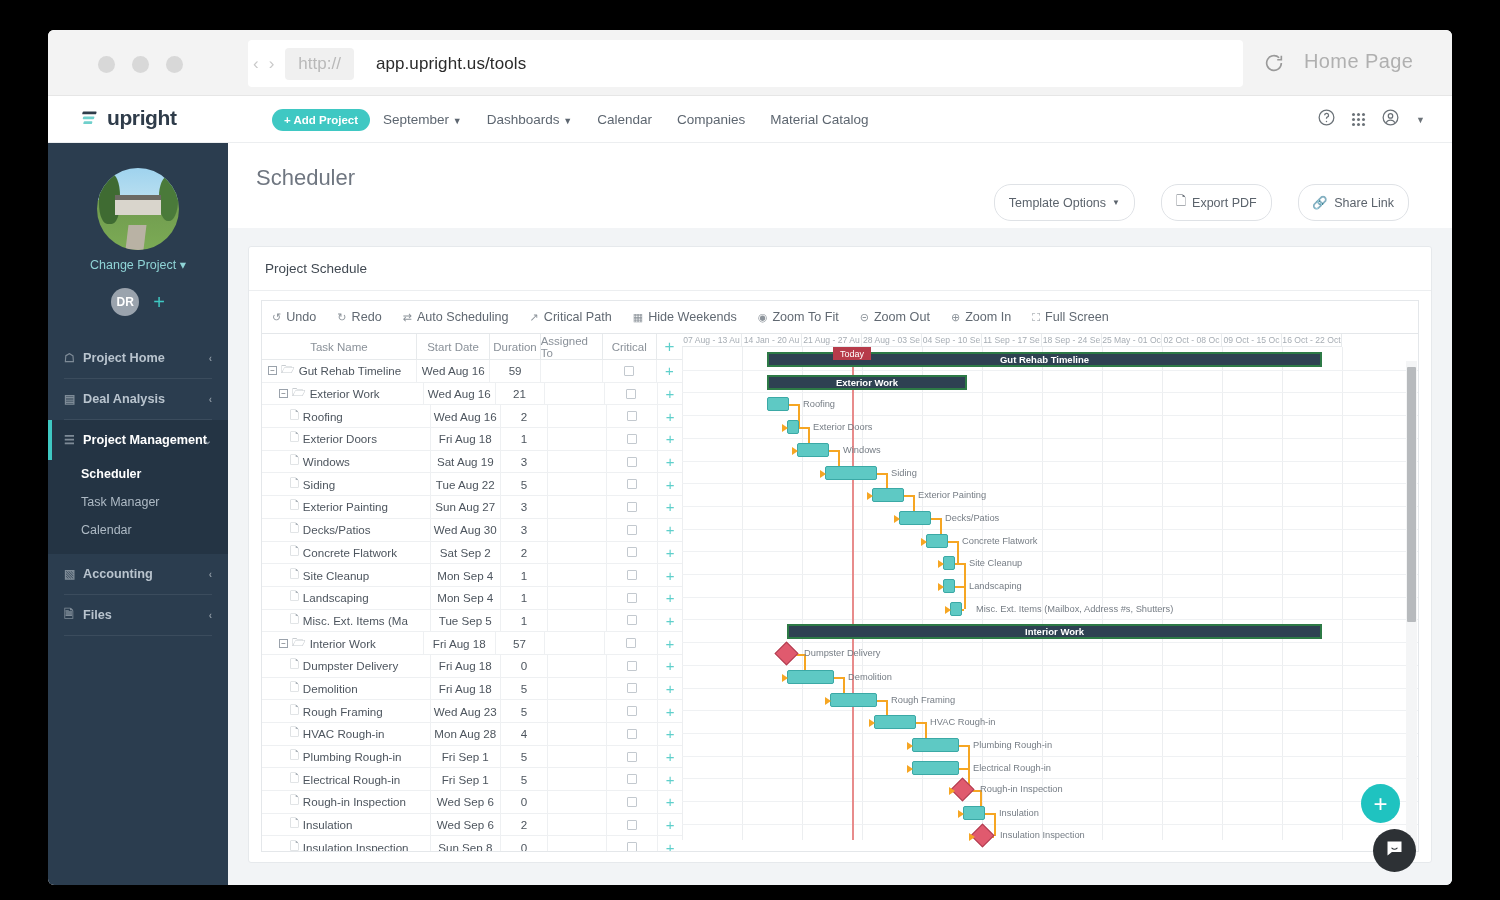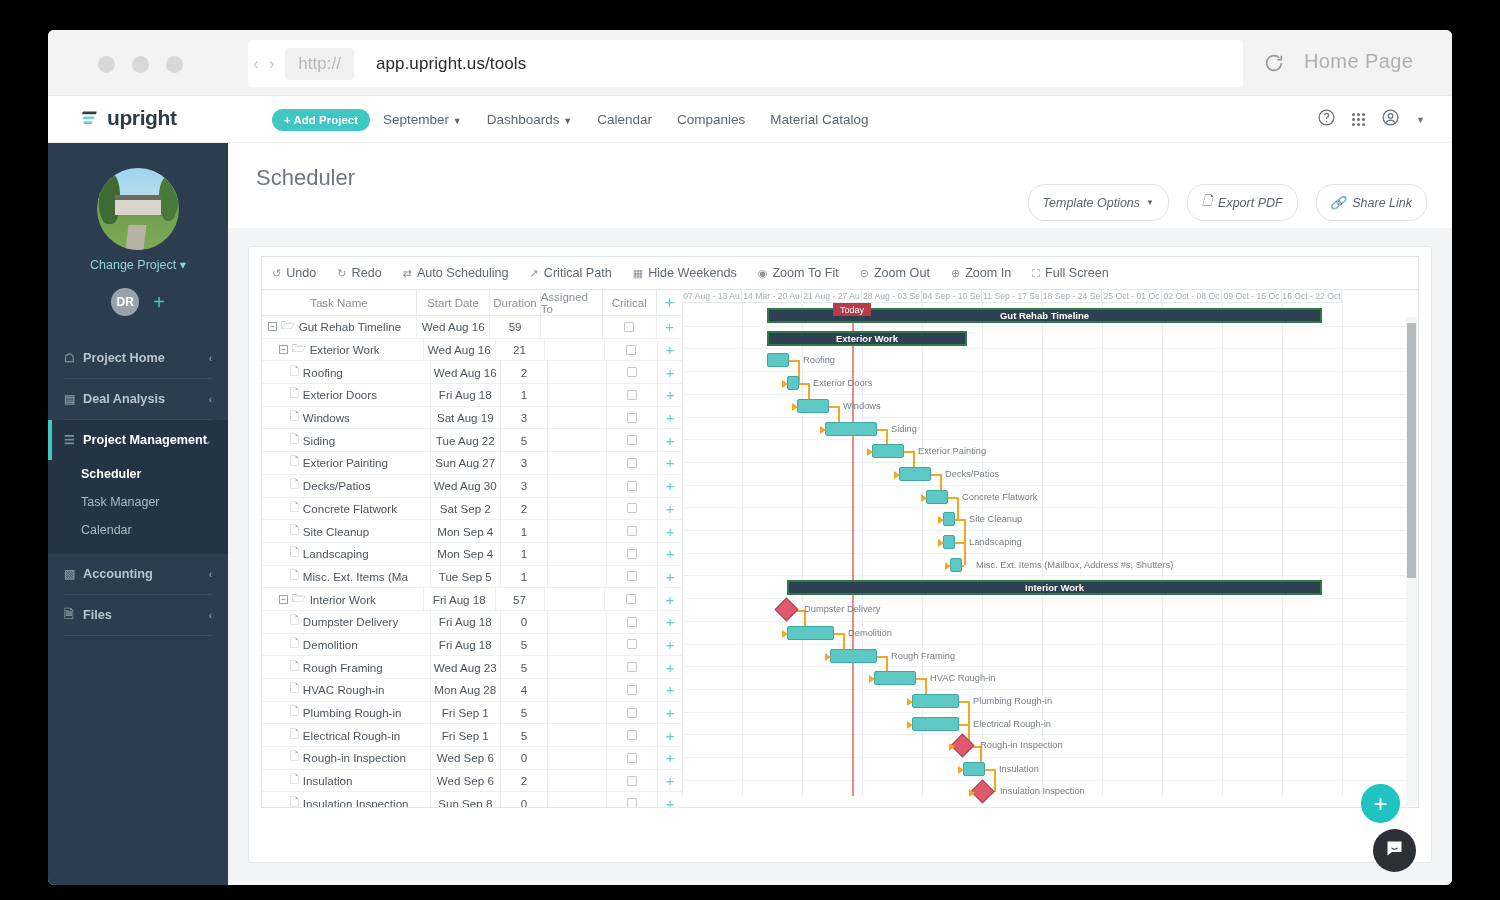--- a/index.html
+++ b/index.html
@@ -140,21 +140,21 @@
 
   
   .main {
     position: absolute; left: 180px; top: 113px;
     width: 1224px; height: 742px; background: #f2f4f6; overflow: hidden;
   }
   .page-head { background: #fff; padding: 22px 28px 15px 28px; position: relative; height: 85px; }
   .page-title { font-size: 22px; color: #6f7680; font-weight: 400; }
   .crumbs { font-size: 12.5px; color: #7b828b; margin-top: 11px; }
   .crumbs b { color: #3c444e; }
-  .head-btns { position: absolute; right: 25px; top: 41px; display: flex; gap: 18px; font-style: italic; }
+  .head-btns { position: absolute; right: 43px; top: 41px; display: flex; gap: 26px; }
   .hbtn {
     border: 1px solid #dfe2e6; border-radius: 17px; background: #fff;
     font-size: 12.5px; color: #5b636c; padding: 7px 14px;
     display: flex; align-items: center; gap: 6px; white-space: nowrap;
   }
 
   .card {
     background: #fff; margin: 18px 20px 0 20px; border: 1px solid #e6e9ec;
     border-radius: 3px; height: 617px; overflow: hidden;
   }
@@ -434,20 +434,21 @@
             <span>Export PDF</span>
           </div>
           <div class="hbtn">
             <span>🔗</span>
             <span>Share Link</span>
           </div>
         </div>
       </div>
 
       <div class="card">
+        <div class="card-head">Project Schedule</div>
         <div class="gantt-wrap">
           <div class="gtoolbar" id="gtoolbar">
               <div class="ti">
                 <span style="color: rgb(141, 148, 155); font-size: 11px;">↺</span>
                 <span>Undo</span>
               </div>
               <div class="ti">
                 <span style="color: rgb(141, 148, 155); font-size: 11px;">↻</span>
                 <span>Redo</span>
               </div>
@@ -478,27 +479,27 @@
               <div class="ti">
                 <span style="color: rgb(141, 148, 155); font-size: 11px;">⛶</span>
                 <span>Full Screen</span>
               </div>
             </div>
           <div class="gantt">
 
             <div class="right-pane">
               <div class="monthrow" id="weekrow">
                   <div class="wcell">07 Aug - 13 Au</div>
-                  <div class="wcell">14 Mar - 20 Au</div>
+                  <div class="wcell">14 Jan - 20 Au</div>
                   <div class="wcell">21 Aug - 27 Au</div>
                   <div class="wcell">28 Aug - 03 Se</div>
                   <div class="wcell">04 Sep - 10 Se</div>
                   <div class="wcell">11 Sep - 17 Se</div>
                   <div class="wcell">18 Sep - 24 Se</div>
-                  <div class="wcell">25 Oct - 01 Oc</div>
+                  <div class="wcell">25 May - 01 Oc</div>
                   <div class="wcell">02 Oct - 08 Oc</div>
                   <div class="wcell">09 Oct - 15 Oc</div>
                   <div class="wcell">16 Oct - 22 Oct</div>
                 </div>
               <div class="chartzone" id="chartzone">
                   <div class="vgrid" style="left: 0px;"></div>
                   <div class="vgrid" style="left: 60px;"></div>
                   <div class="vgrid" style="left: 120px;"></div>
                   <div class="vgrid" style="left: 180px;"></div>
                   <div class="vgrid" style="left: 240px;"></div>

